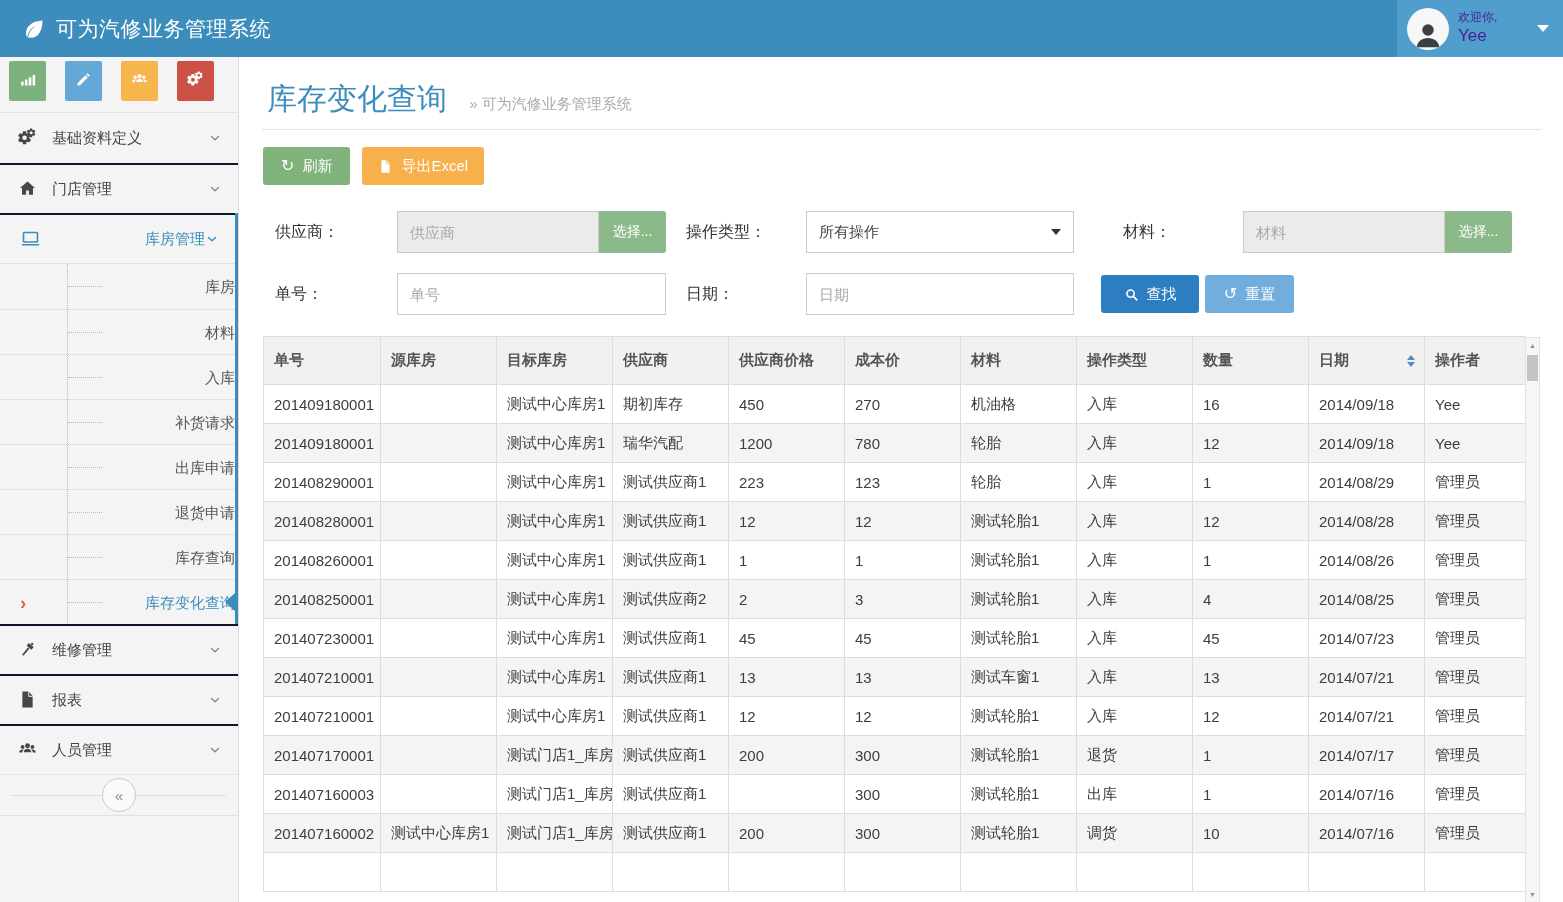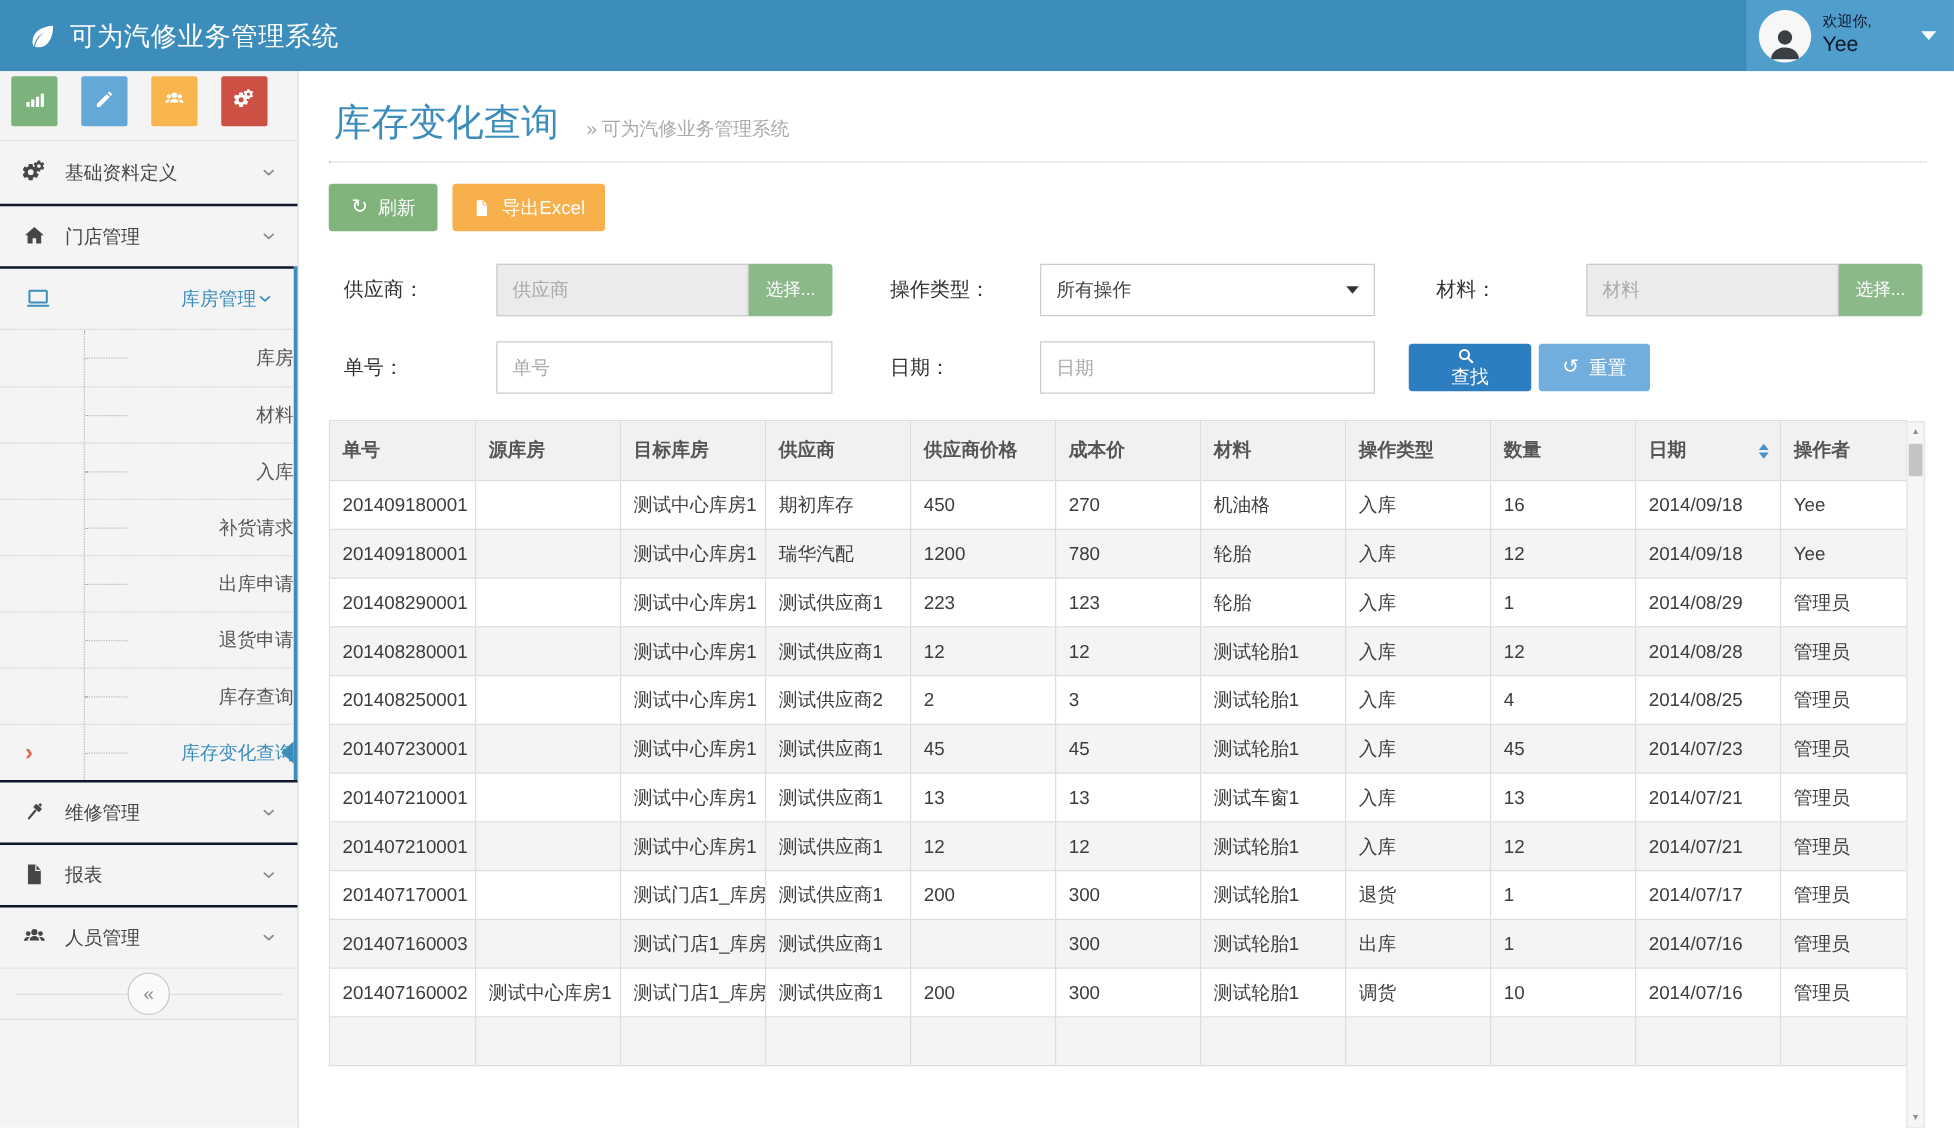--- a/index.html
+++ b/index.html
@@ -10,21 +10,21 @@
   .topbar { position:absolute; left:0; top:0; width:1563px; height:57px; background:#3c8dbc; }
   .logo { display:flex; align-items:center; height:57px; padding-left:22px; color:#fff; }
   .logo .licon { width:24px; height:24px; margin-right:10px; }
   .logo .licon svg { width:24px; height:24px; }
   .logo .ltxt { font-size:21px; letter-spacing:.5px; }
   .userbox { position:absolute; right:0; top:0; width:166px; height:57px; background:#4f9ecb;
     display:flex; align-items:center; padding:0 14px 0 10px; cursor:pointer; }
   .avatar { width:42px; height:42px; border-radius:50%; background:#f7f7f7; overflow:hidden;
     display:flex; align-items:flex-end; justify-content:center; flex:none; }
   .avatar svg { width:32px; height:32px; color:#3a3f44; }
-  .utxt { color:#0f172a; margin-left:9px; line-height:1.25; flex:1; }
+  .utxt { color:#4c1d95; margin-left:9px; line-height:1.25; flex:1; }
   .utxt .l1 { font-size:12px; display:block; }
   .utxt .l2 { font-size:17px; display:block; }
   .ucaret { width:0; height:0; border-left:6px solid transparent; border-right:6px solid transparent;
     border-top:7px solid #fff; margin-left:4px; }
 
   
   .sidebar { position:absolute; left:0; top:57px; width:239px; height:845px; background:#f4f4f4;
     border-right:1px solid #d8d8d8; }
   .shortcuts { display:flex; gap:19px; padding:4px 0 11px 9px; border-bottom:1px solid #e2e2e2; }
   .sc-btn { width:37px; height:40px; border-radius:2px; display:flex; align-items:center;
@@ -76,35 +76,35 @@
   .btn .bsvg { width:15px; height:15px; margin-right:8px; }
   .btn.green { background:#80b47c; padding:0 18px; }
   .btn.orange { background:#f8b04c; padding:0 16px; }
   .btn.primary { background:#2d7dc1; width:98px; }
   .btn.lightblue { background:#71aede; width:89px; }
 
   .filters { margin-top:26px; }
   .frow { display:flex; align-items:center; padding-left:12px; }
   .frow + .frow { margin-top:20px; }
   .flabel { width:122px; font-size:16px; color:#333; flex:none; }
-  .flabel.m46 { margin-left:46px; width:120px; }
+  .flabel.m46 { margin-left:20px; width:120px; }
   .flabel.m49 { margin-left:49px; width:120px; }
   .igroup { display:flex; flex:none; }
   .finput { height:42px; border:1px solid #ccc; padding:0 12px; font-size:15px; color:#555;
     font-family:inherit; outline:none; }
   .finput::placeholder { color:#a9a9a9; opacity:1; }
   .finput:disabled { background:#ebebeb; }
   .w202 { width:202px; } .w268 { width:268px; } .w269 { width:269px; }
   .selbtn { width:67px; height:42px; border:none; background:#8cb98a; color:#fff; font-size:14px;
     cursor:pointer; border-radius:0 3px 3px 0; font-family:inherit; }
   .fselect { width:268px; height:42px; border:1px solid #ccc; background:#fff; display:flex;
     align-items:center; justify-content:space-between; padding:0 12px; color:#444; cursor:pointer; }
   .selcaret { width:0; height:0; border-left:5px solid transparent; border-right:5px solid transparent;
     border-top:6px solid #333; }
-  .m27 { margin-left:27px;flex-direction:column; } .m6 { margin-left:6px; }
+  .m27 { margin-left:27px; } .m6 { margin-left:6px; }
 
   
   .tablewrap { position:relative; margin-top:21px; width:1277px; height:567px; overflow:hidden; }
   table { border-collapse:collapse; table-layout:fixed; width:1262px; }
   th, td { border:1px solid #ddd; padding:0 0 0 10px; text-align:left; overflow:hidden;
     white-space:nowrap; }
   th { height:48px; background:#f1f1f1; color:#555; font-size:15px; font-weight:bold;
     position:relative; cursor:pointer; }
   td { height:39px; font-size:15px; color:#3d3d3d; }
   tbody tr:nth-child(even) { background:#f4f4f4; }
@@ -412,20 +412,33 @@
             <td>测试供应商1</td>
             <td>12</td>
             <td>12</td>
             <td>测试轮胎1</td>
             <td>入库</td>
             <td>12</td>
             <td>2014/08/28</td>
             <td>管理员</td>
           </tr>
           <tr class="drow">
+            <td>201408260001</td>
+            <td></td>
+            <td>测试中心库房1</td>
+            <td>测试供应商1</td>
+            <td>1</td>
+            <td>1</td>
+            <td>测试轮胎1</td>
+            <td>入库</td>
+            <td>1</td>
+            <td>2014/08/26</td>
+            <td>管理员</td>
+          </tr>
+          <tr class="drow">
             <td>201408250001</td>
             <td></td>
             <td>测试中心库房1</td>
             <td>测试供应商2</td>
             <td>2</td>
             <td>3</td>
             <td>测试轮胎1</td>
             <td>入库</td>
             <td>4</td>
             <td>2014/08/25</td>

